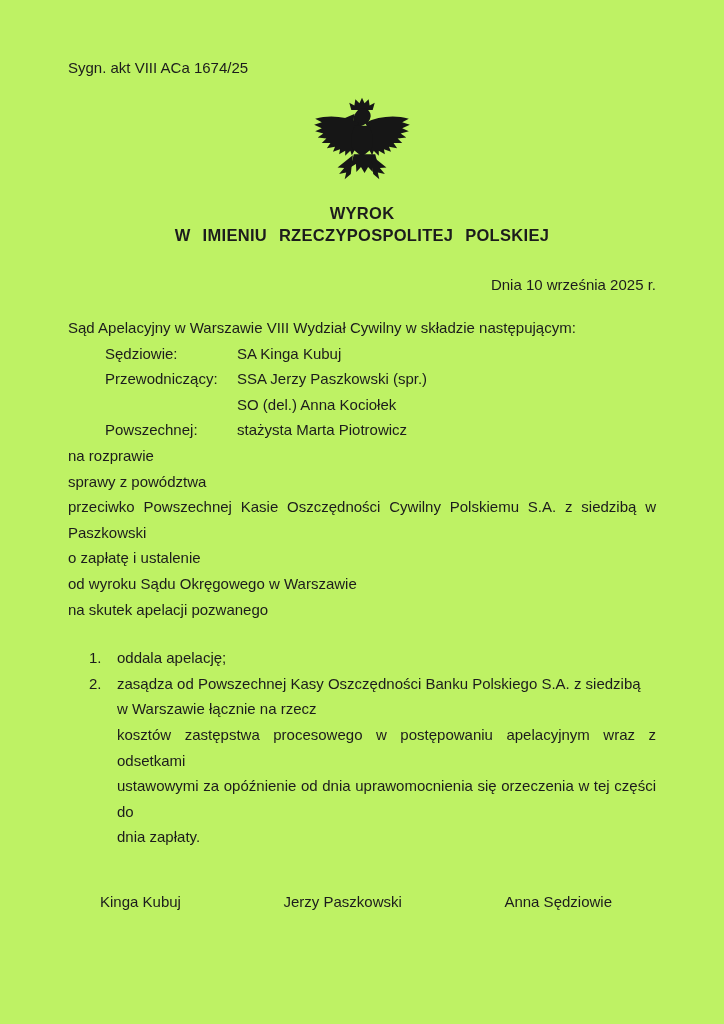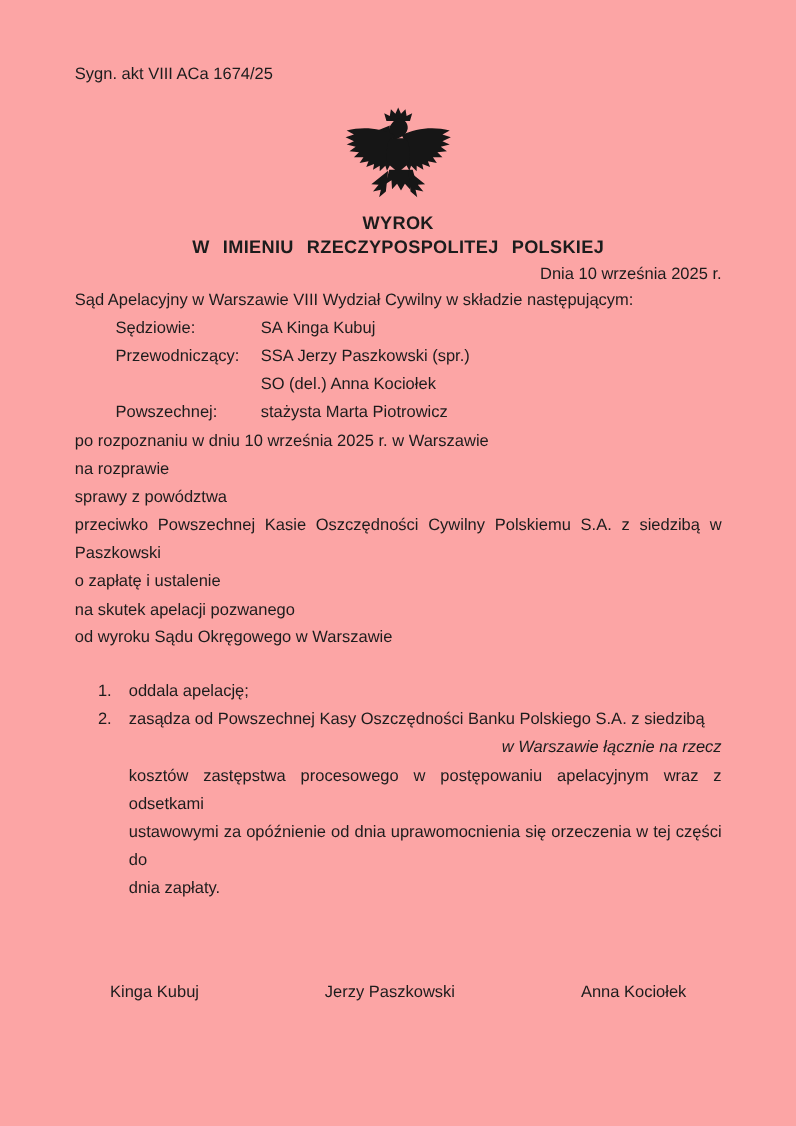--- a/index.html
+++ b/index.html
@@ -10,49 +10,50 @@
     font-family: "Liberation Sans", sans-serif;
     color: #1c1c1c;
     -webkit-font-smoothing: antialiased;
   }
   .page {
     position: relative;
     width: 724px;
     height: 1024px;
     box-sizing: border-box;
     padding: 58px 68px 0 68px;
-    background: #fca5a5;
+    background: #bef264;
     overflow: hidden;
   }
   .case-number {
     font-size: 15px;
     line-height: 20px;
   }
   .emblem-wrap {
     text-align: center;
     margin-top: 18px;
     height: 92px;
   }
   .emblem-wrap svg { display: inline-block; }
   .title-block {
     text-align: center;
-    margin-top: 4px;
+    margin-top: 14px;
     font-weight: bold;
     font-size: 16.5px;
     line-height: 22px;
     letter-spacing: 0.3px;
   }
   .title-line2 { word-spacing: 7px; }
   .date-line {
     text-align: right;
     font-size: 15px;
-    margin-top: 4px;
+    margin-top: 29px;
     line-height: 20px;
   }
   .body-block {
+    margin-top: 20px;
     font-size: 15px;
     line-height: 25.6px;
   }
   .panel-row { }
   .panel-label {
     display: inline-block;
     margin-left: 37px;
     width: 132px;
   }
   .panel-value { }
@@ -66,27 +67,26 @@
     line-height: 25.6px;
   }
   .ruling-item { position: relative; padding-left: 49px; }
   .ruling-num {
     position: absolute;
     left: 21px;
     top: 0;
   }
   .gap-line {
     display: flex;
-    justify-content: flex-end;
-    font-style: italic;
+    justify-content: flex-start;
   }
   .signatures {
     position: absolute;
     left: 68px;
-    right: 68px;
+    right: 80px;
     top: 893px;
     display: flex;
     justify-content: space-between;
     font-size: 15px;
     padding: 0 32px 0 32px;
   }
 </style>
 </head>
 <body>
 
@@ -135,28 +135,27 @@
     <div class="panel-row">
       <span class="panel-label">Przewodniczący:</span><span class="panel-value">SSA Jerzy Paszkowski (spr.)</span>
     </div>
     <div class="panel-row">
       <span class="panel-label"></span><span class="panel-value">SO (del.) Anna Kociołek</span>
     </div>
     <div class="panel-row">
       <span class="panel-label">Powszechnej:</span><span class="panel-value">stażysta Marta Piotrowicz</span>
     </div>
 
-    <div>po rozpoznaniu w dniu 10 września 2025 r. w Warszawie</div>
     <div>na rozprawie</div>
     <div>sprawy z powództwa</div>
     <div class="jline">przeciwko Powszechnej Kasie Oszczędności Cywilny Polskiemu S.A. z siedzibą w</div>
     <div>Paszkowski</div>
     <div>o zapłatę i ustalenie</div>
+    <div>od wyroku Sądu Okręgowego w Warszawie</div>
     <div>na skutek apelacji pozwanego</div>
-    <div>od wyroku Sądu Okręgowego w Warszawie</div>
   </div>
 
   <div class="ruling">
 
     <div class="ruling-item">
       <span class="ruling-num">1.</span>
       <div>oddala apelację;</div>
     </div>
 
     <div class="ruling-item">
@@ -168,16 +167,16 @@
       <div class="jline">kosztów zastępstwa procesowego w postępowaniu apelacyjnym wraz z odsetkami</div>
       <div class="jline">ustawowymi za opóźnienie od dnia uprawomocnienia się orzeczenia w tej części do</div>
       <div>dnia zapłaty.</div>
     </div>
 
   </div>
 
   <div class="signatures">
     <span>Kinga Kubuj</span>
     <span>Jerzy Paszkowski</span>
-    <span>Anna Kociołek</span>
+    <span>Anna Sędziowie</span>
   </div>
 
 </div>
 
 </body></html>

